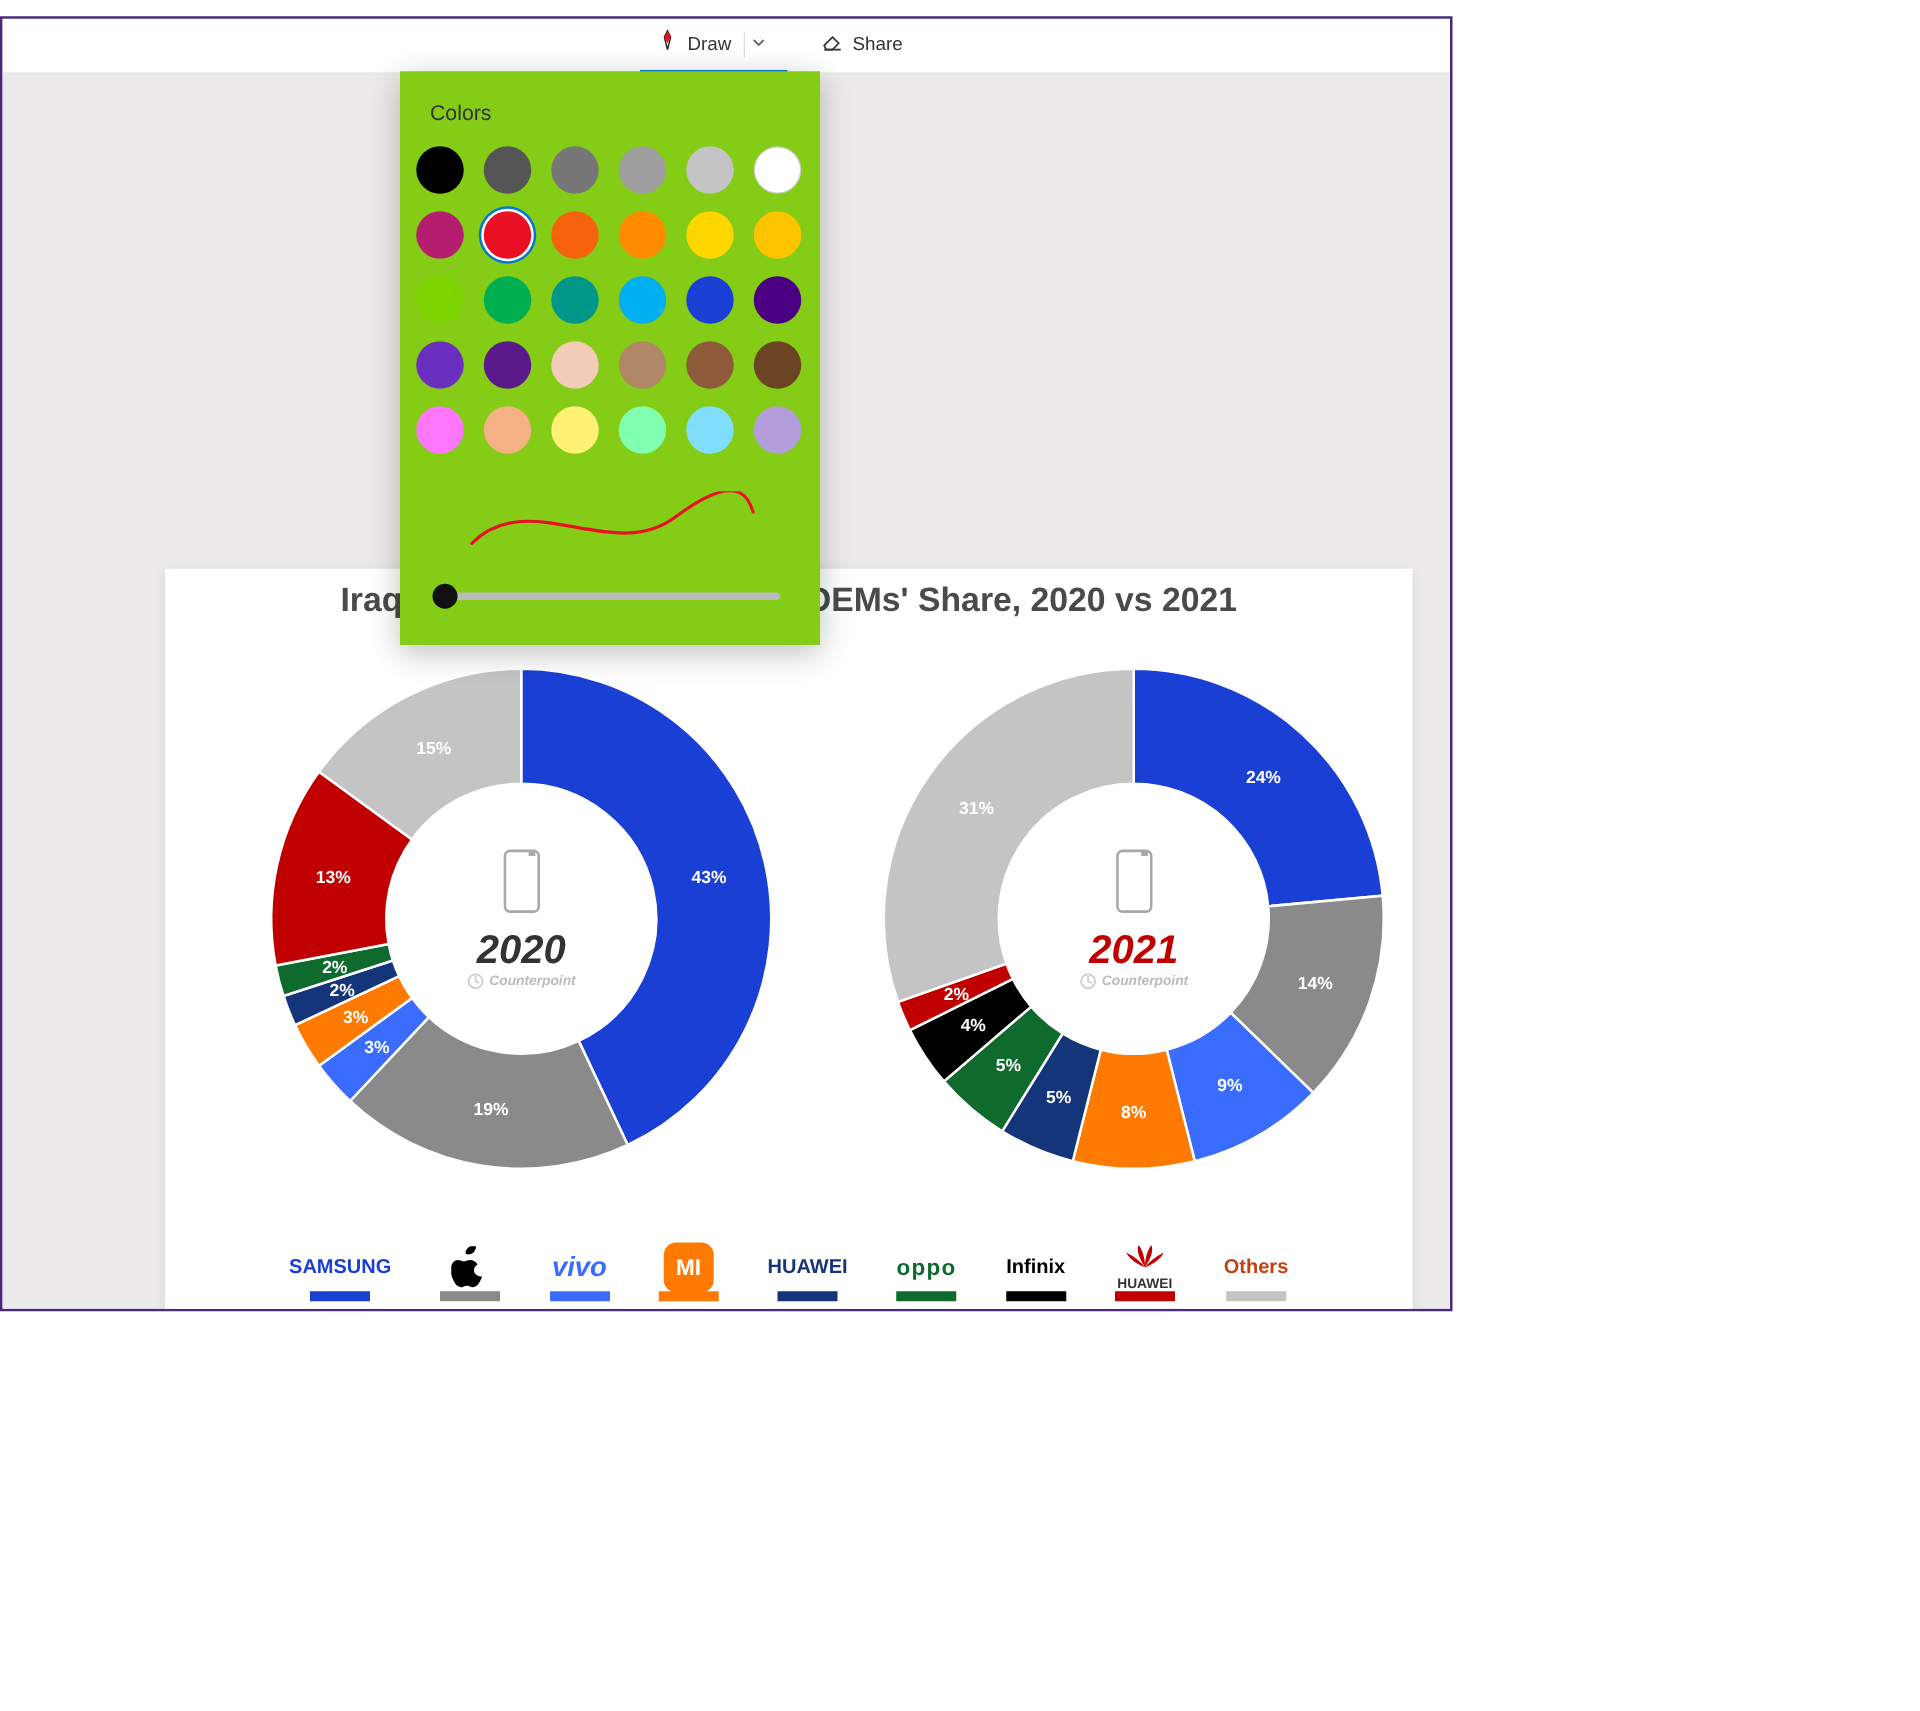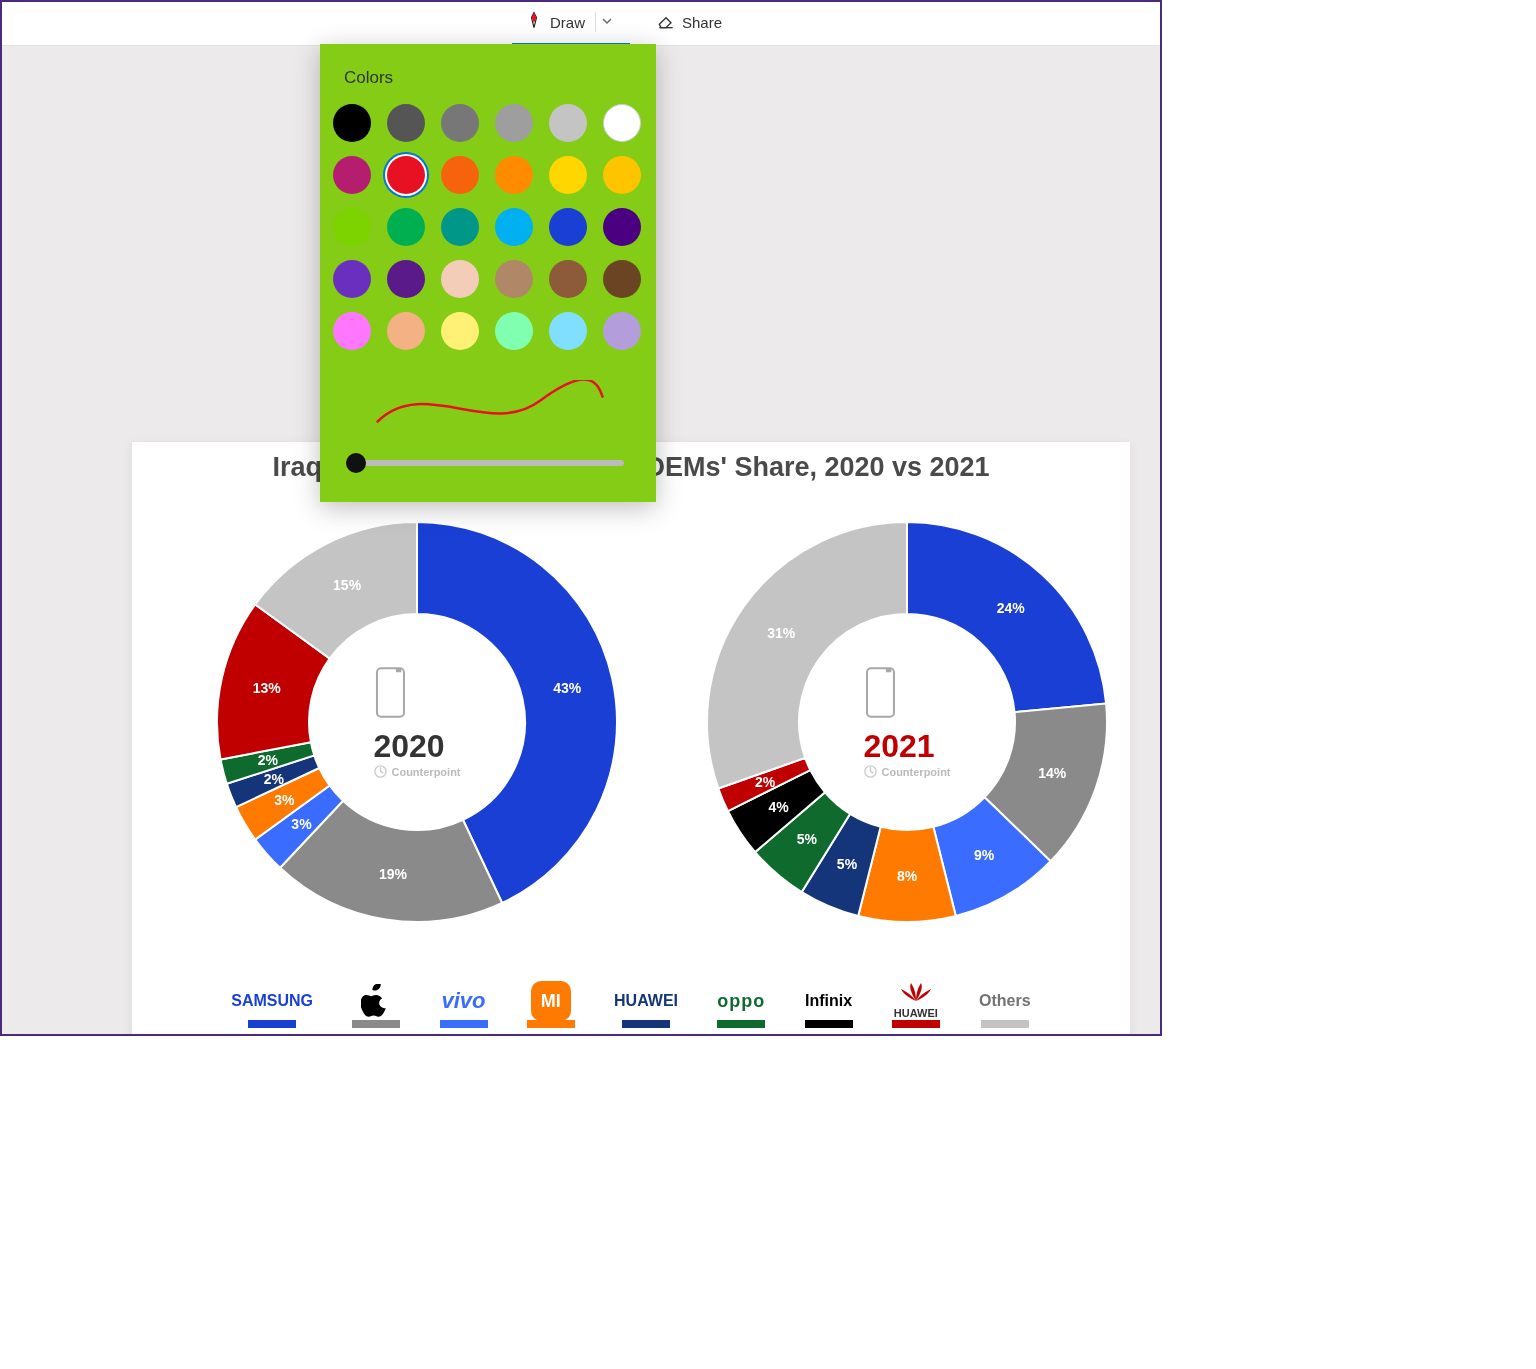--- a/index.html
+++ b/index.html
@@ -8,20 +8,21 @@
     font-family: "Segoe UI", Arial, sans-serif;
     background: #fff;
     color: #333;
   }
   .viewport {
     width: 1162px;
     height: 1036px;
     border: 2px solid #4a2a7a;
     position: relative;
     overflow: hidden;
+    margin-top: 13px;
   }
   .toolbar {
     height: 44px;
     border-bottom: 1px solid #e0e0e0;
     display: flex;
     align-items: center;
     padding-left: 510px;
     gap: 0;
     background: #fff;
   }
@@ -77,20 +78,22 @@
   .donut-wrap {
     position: absolute;
     width: 440px; height: 440px;
   }
   .donut-wrap.left { left: 65px; top: 60px; }
   .donut-wrap.right { left: 555px; top: 60px; }
   .donut-center {
     position: absolute;
     left: 50%; top: 50%;
     transform: translate(-50%,-50%);
+    text-align: center;
+    font-style: italic;
   }
   .donut-year { font-size: 32px; font-weight: 700; }
   .donut-year.red { color: #c00000; }
   .phone-icon { width: 34px; height: 54px; margin: 0 auto 4px; }
   .counterpoint {
     font-size: 11px; color: #bbb; display:flex; align-items:center; justify-content:center; gap:4px; font-weight:600;
   }
   .counterpoint svg { width:14px; height:14px; }
   .slice-label {
     position: absolute;
@@ -304,21 +307,21 @@
                     <path d="M15 18 C20 10 22 4 20 0 C16 6 15 12 15 18"></path>
                     <path d="M15 18 C6 14 2 10 0 6 C8 10 12 14 15 18"></path>
                     <path d="M15 18 C24 14 28 10 30 6 C22 10 18 14 15 18"></path>
                   </g>
                 </svg><div style="font-size:11px;color:#333;font-weight:700;">HUAWEI</div></div>
             </div>
             <div class="legend-bar" style="background: rgb(192, 0, 0);"></div>
           </div>
           <div class="legend-item">
             <div class="legend-logo">
-              <span style="color:#737373;font-weight:700;font-size:16px;">Others</span>
+              <span style="color:#c2410c;font-weight:700;font-size:16px;">Others</span>
             </div>
             <div class="legend-bar" style="background: rgb(196, 196, 196);"></div>
           </div>
         </div>
     </div>
   </div>
 
   <div class="picker-panel">
     <div class="picker-title">Colors</div>
     <div class="swatches" id="swatches">

